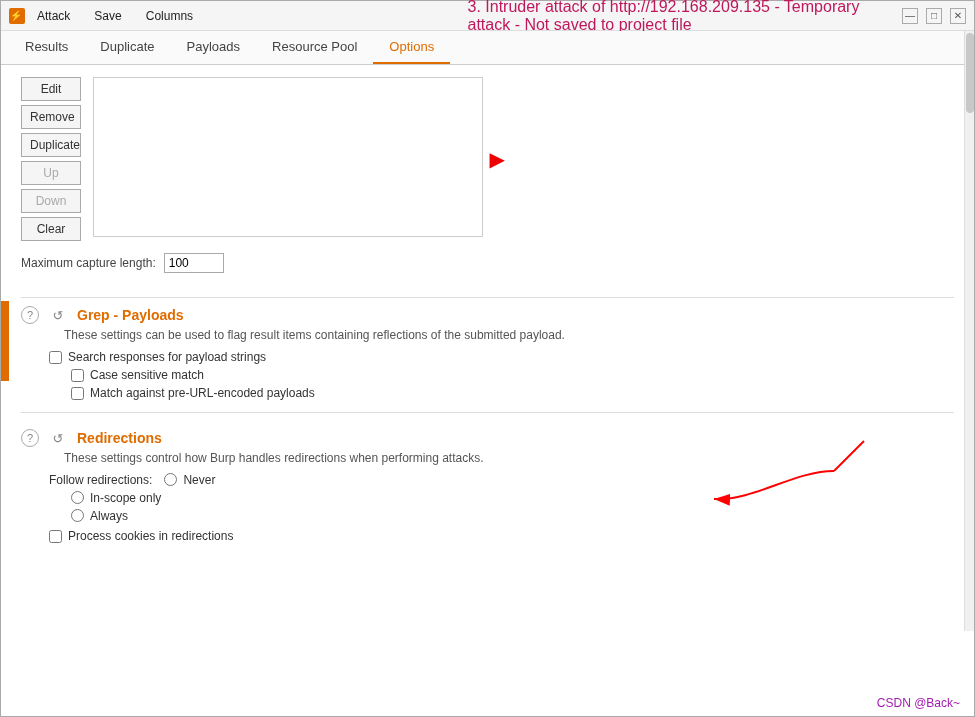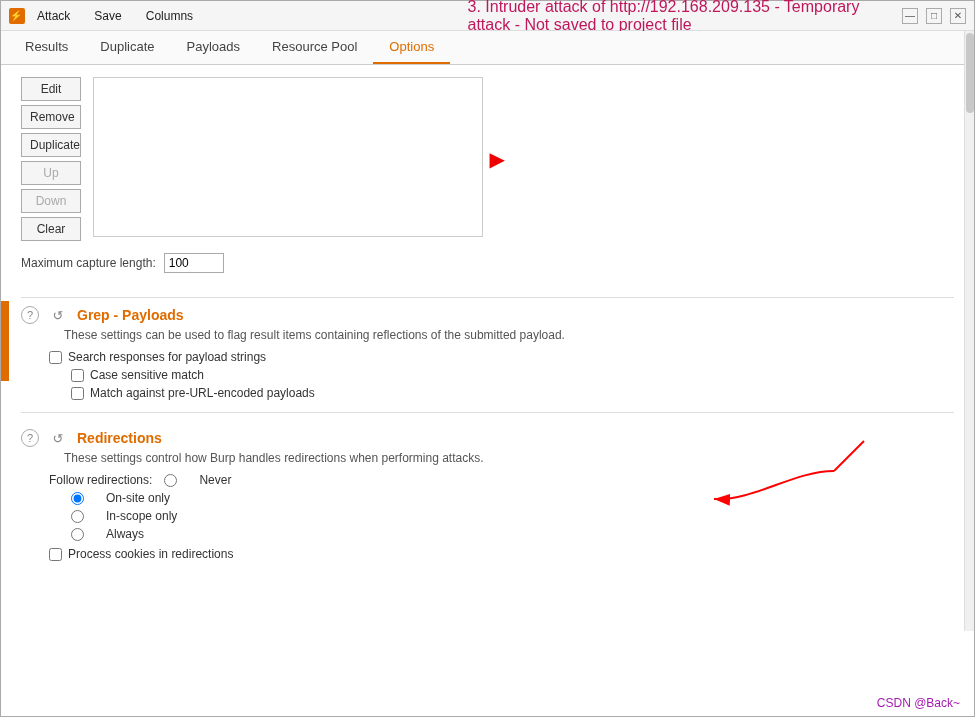--- a/index.html
+++ b/index.html
@@ -226,22 +226,22 @@
       margin-top: 8px;
     }
     .radio-group {
       margin-left: 50px;
       display: flex;
       flex-direction: column;
       gap: 4px;
     }
     .radio-row {
       display: flex;
-      align-items: flex-end;
-      gap: 22px;
+      align-items: flex-start;
+      gap: 6px;
     }
     .radio-label { font-size: 12px; color: #333; }
     .follow-row {
       display: flex;
       align-items: center;
       gap: 12px;
       margin-bottom: 4px;
       margin-left: 28px;
     }
     .follow-label { font-size: 12px; color: #333; }
@@ -387,24 +387,20 @@
       <div class="follow-row">
         <span class="follow-label">Follow redirections:</span>
         <div class="radio-row">
           <input type="radio" name="redirect" style="">
           <span class="radio-label">Never</span>
         </div>
       </div>
 
       <div class="annotation-area">
         <div class="radio-group">
-          <div class="radio-row">
-            <input type="radio" name="redirect" checked="" style="">
-            <span class="radio-label">On-site only</span>
-          </div>
           <div class="radio-row">
             <input type="radio" name="redirect" style="">
             <span class="radio-label">In-scope only</span>
           </div>
           <div class="radio-row">
             <input type="radio" name="redirect" style="">
             <span class="radio-label">Always</span>
           </div>
         </div>
 

